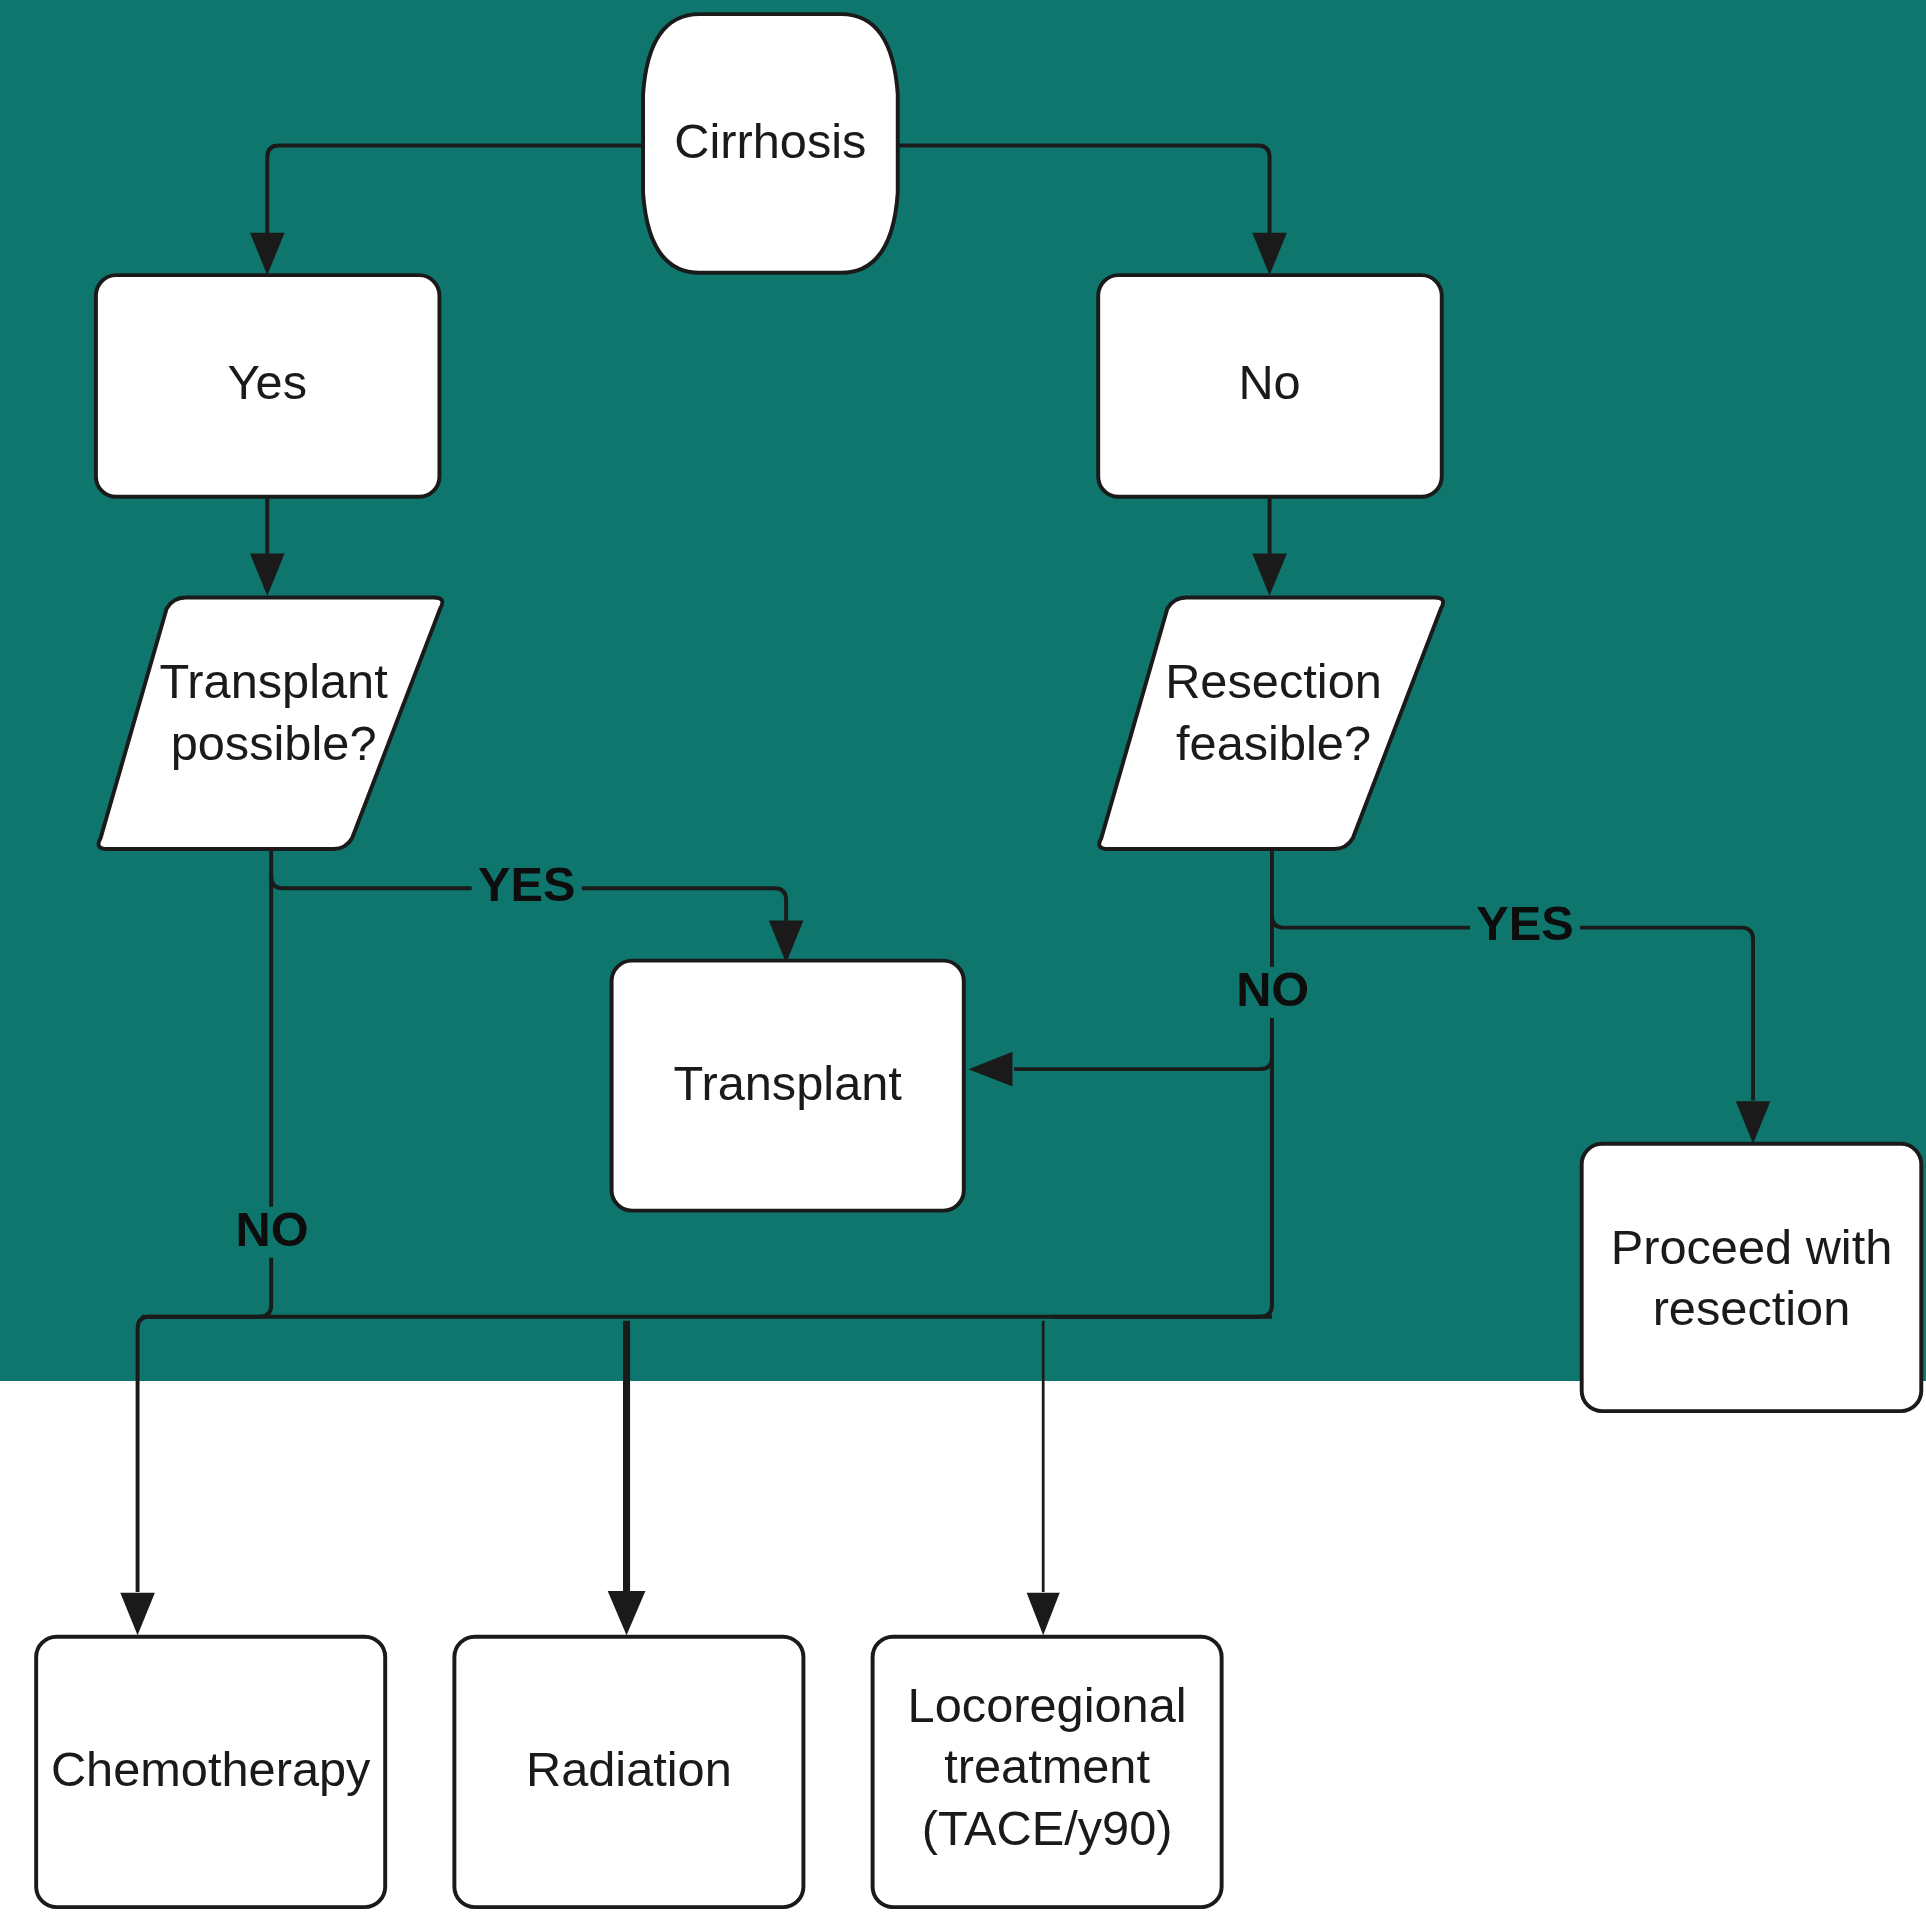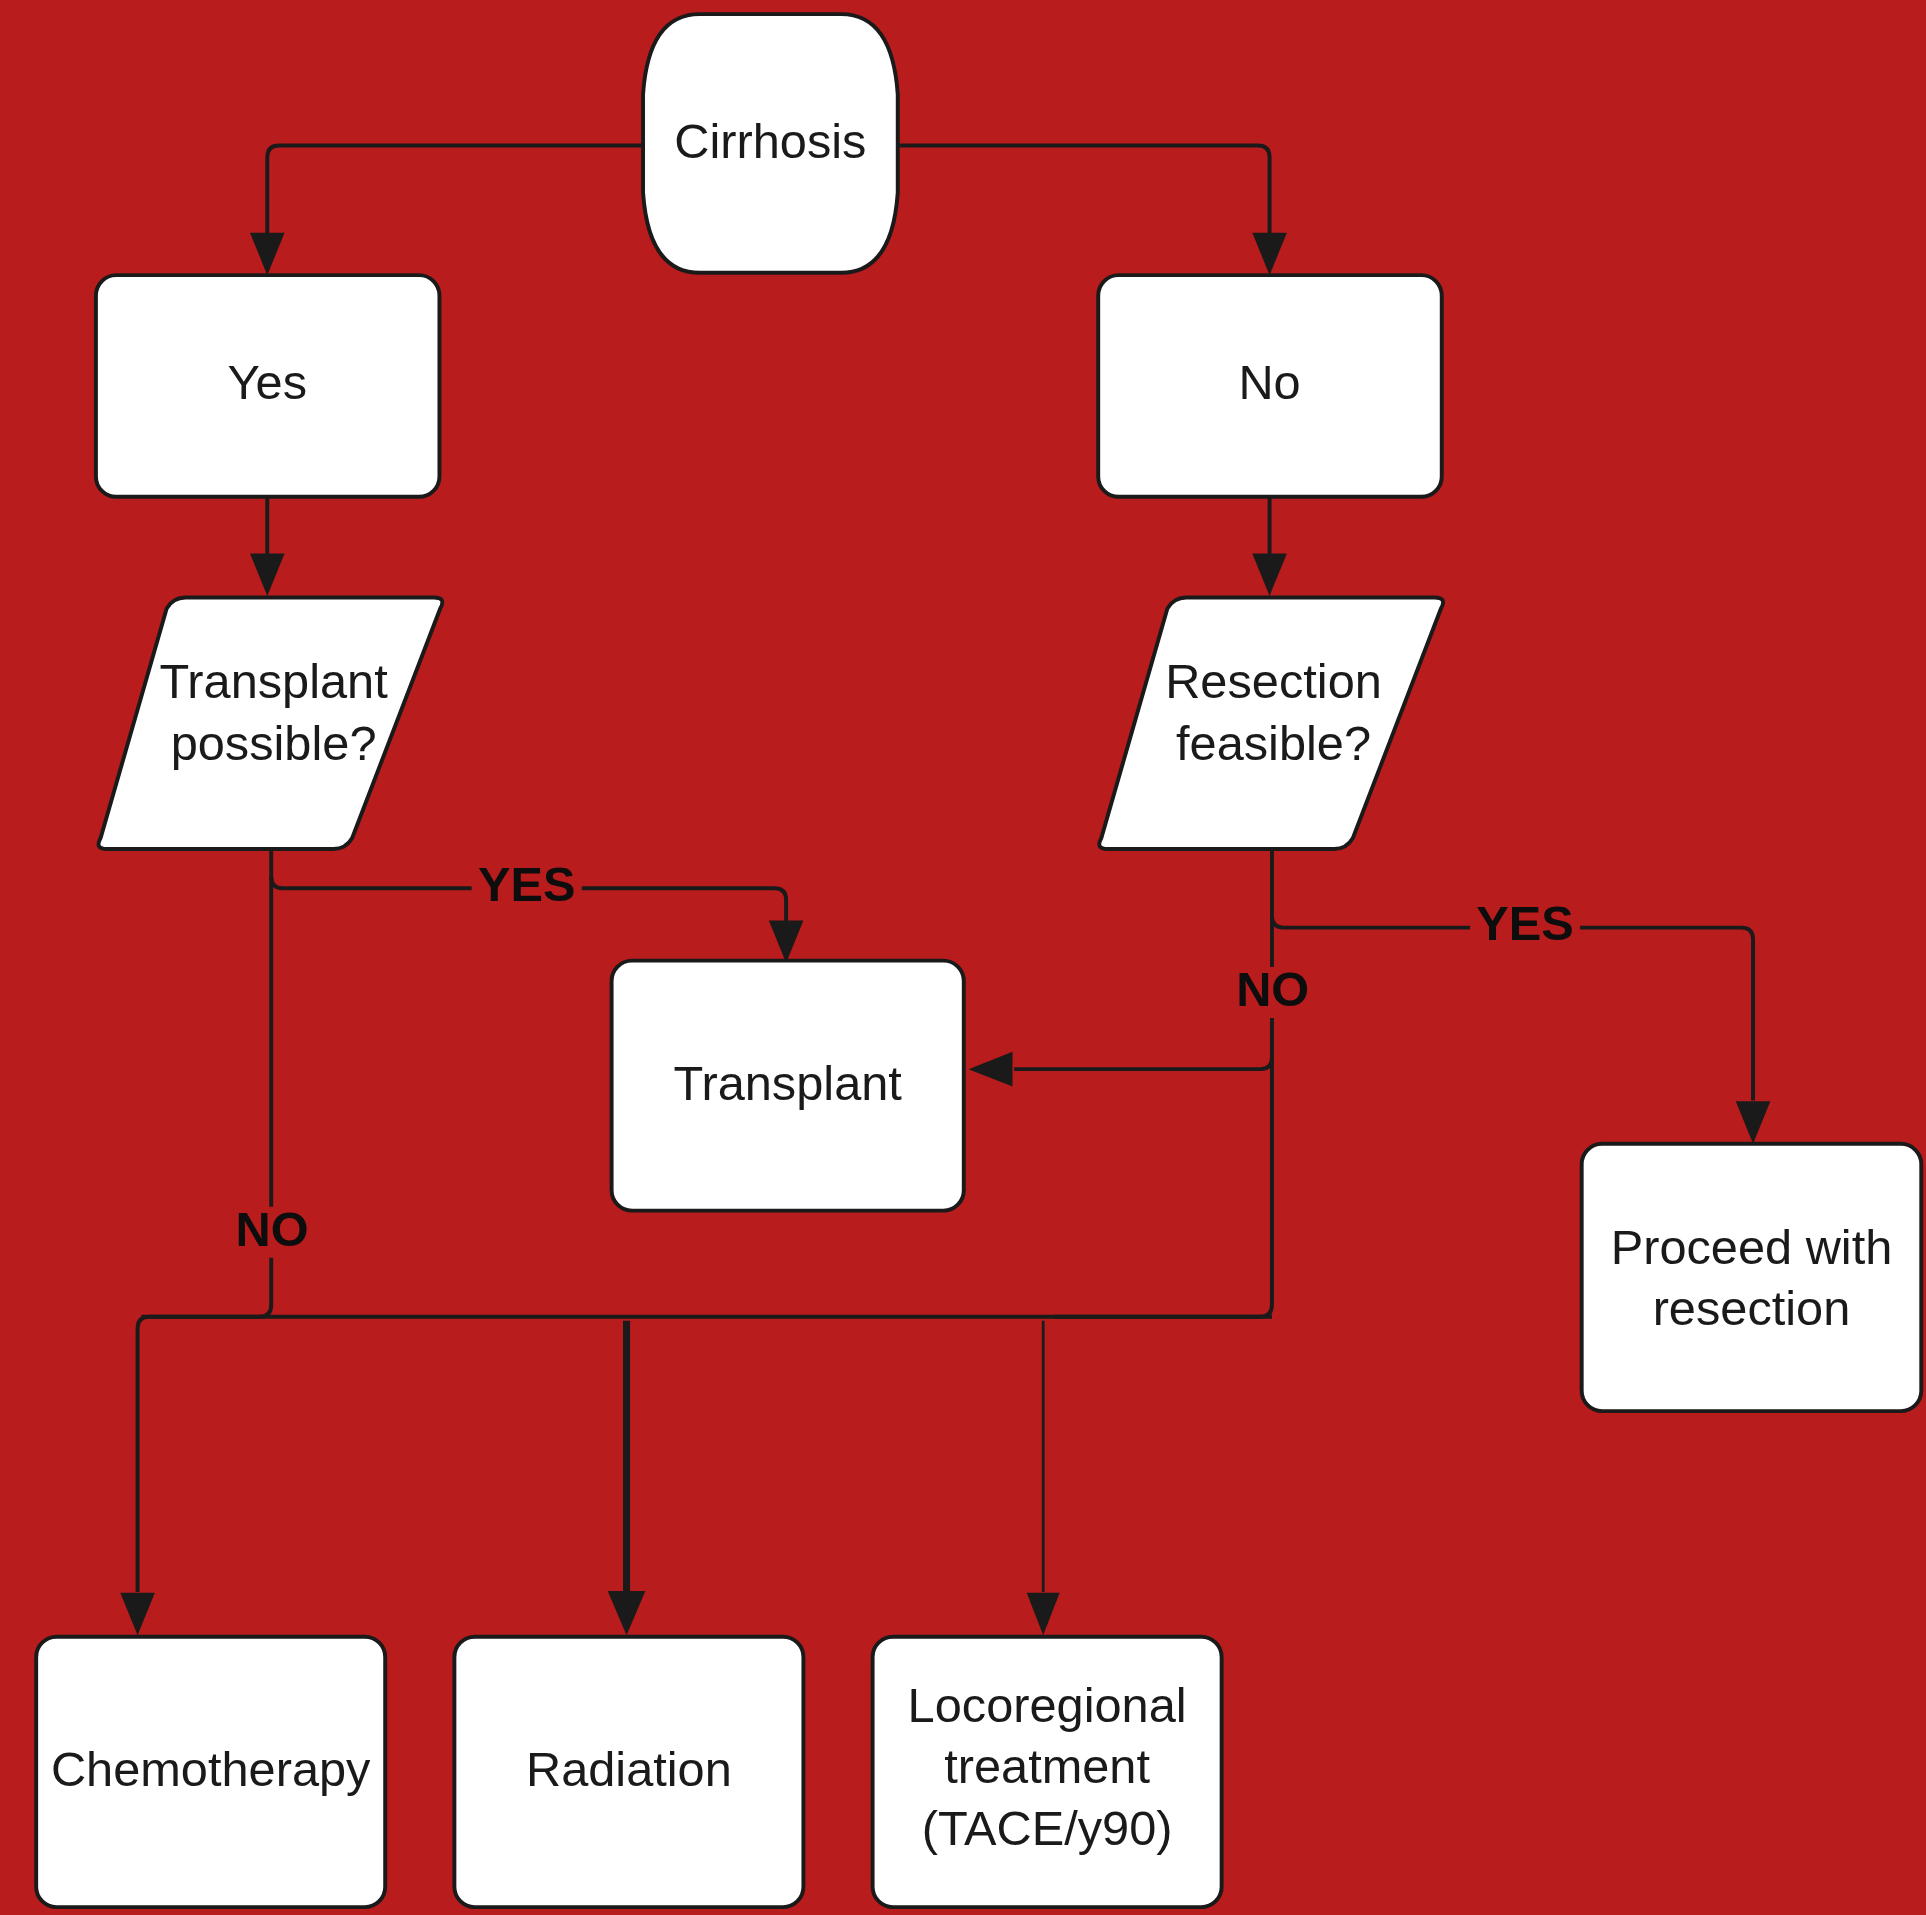--- a/index.html
+++ b/index.html
@@ -9,22 +9,22 @@
   }
   body {
     width: 1926px;
     height: 1915px;
     font-family: "Liberation Sans", sans-serif;
     overflow: hidden;
   }
   #flowchart-root {
     position: relative;
     width: 1926px;
-    height: 1915px;
-    background: #b91c1c;
+    height: 1381px;
+    background: #0f766e;
   }
   svg.chart-canvas {
     display: block;
     width: 1926px;
     height: 1915px;
   }
   .node-shape {
     fill: #ffffff;
     stroke: #1a1a1a;
     stroke-width: 5;

